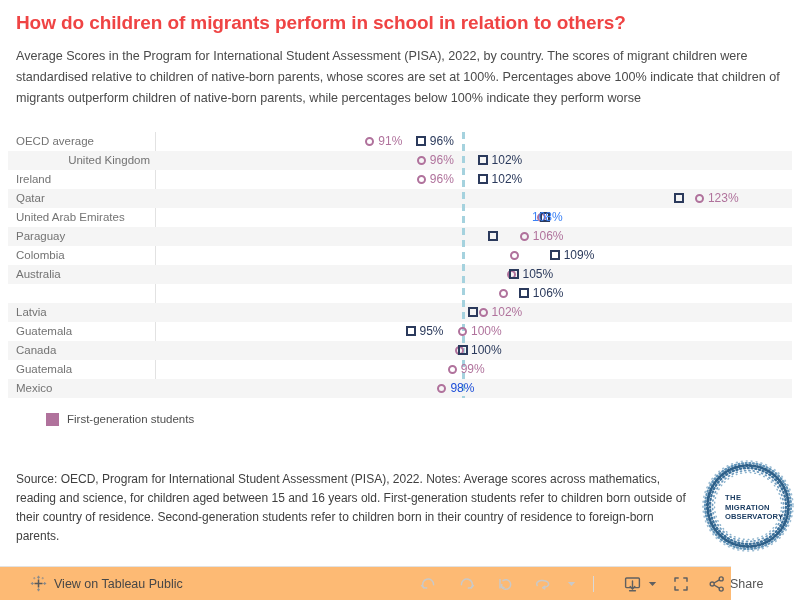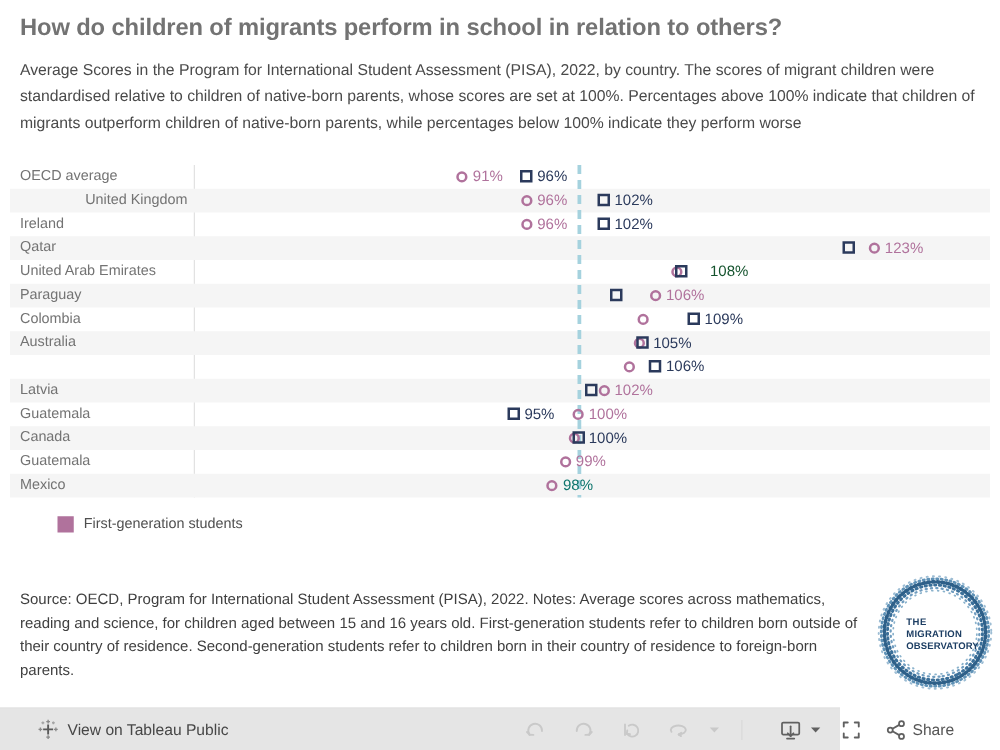--- a/index.html
+++ b/index.html
@@ -1,40 +1,40 @@
 <!DOCTYPE html>
 <html><head>
 <meta charset="utf-8">
 <style>
   html,body{margin:0;padding:0;}
   body{font-family:"Liberation Sans",sans-serif;background:#fff;}
   .page{position:relative;width:800px;height:600px;background:#fff;overflow:hidden;}
 
-  .title{position:absolute;left:16px;top:12px;width:770px;font-size:19px;font-weight:600;color:#737373;letter-spacing:-0.1px;}
+  .title{position:absolute;left:16px;top:12px;width:770px;font-size:19px;font-weight:600;color:#ef4444;letter-spacing:-0.1px;}
   .subtitle{position:absolute;left:16px;top:46px;width:766px;font-size:12.6px;line-height:21px;color:#4a4a4a;}
 
   .chart{position:absolute;left:0;top:132px;width:800px;height:266px;}
   .sep-line{position:absolute;left:155px;top:0;width:1px;height:266px;background:#e2e2e2;}
   .band{position:absolute;left:8px;width:784px;height:19px;background:#f5f5f5;}
   .cat-label{position:absolute;left:16px;width:134px;height:19px;line-height:19px;font-size:11.5px;color:#737373;white-space:nowrap;overflow:hidden;}
   .refline{position:absolute;top:0;width:3px;height:266px;background:repeating-linear-gradient(to bottom,#a5d2de 0 7px,transparent 7px 12px);}
   .marker{position:absolute;box-sizing:content-box;background:transparent;}
   .marker.circle{border-radius:50%;}
   .vlabel{position:absolute;height:19px;line-height:19px;font-size:12px;white-space:nowrap;text-align:center;}
 
   .legend{position:absolute;left:46px;top:409px;}
   .legend-item{display:flex;align-items:center;height:20px;}
   .legend-swatch{width:13px;height:13px;margin-right:8px;flex:0 0 auto;}
   .legend-label{font-size:11.5px;color:#4f4f4f;}
 
   .source{position:absolute;left:16px;top:470px;width:676px;font-size:12px;line-height:19px;color:#3f3f3f;}
 
   .logo{position:absolute;left:700px;top:458px;width:96px;height:96px;}
 
-  .footer{position:absolute;left:0;top:566px;width:672px;height:34px;background:#e5e5e5;border-top:1px solid #e2e2e2;box-sizing:border-box;}
+  .footer{position:absolute;left:0;top:566px;width:731px;height:34px;background:#fdba74;border-top:1px solid #e2e2e2;box-sizing:border-box;}
   .footer-left{position:absolute;left:30px;top:0;height:33px;display:flex;align-items:center;gap:7px;}
   .footer-view-label{font-size:12.5px;color:#474747;}
   .ficon{position:absolute;top:7px;width:20px;height:20px;display:flex;align-items:center;justify-content:center;}
   .ficon svg{display:block;}
   .dim{color:#c9c9c9;}
   .drk{color:#606060;}
   .fdivider{position:absolute;top:9px;width:1px;height:16px;background:#d9d9d9;}
   .share-label{position:absolute;top:0;height:33px;display:flex;align-items:center;font-size:12.5px;color:#555;}
 </style>
 </head>
@@ -83,30 +83,30 @@
       <div class="marker circle" style="width: 5px; height: 5px; border: 2.5px solid rgb(176, 114, 156); left: 506.5px; top: 137.5px;"></div>
       <div class="marker circle" style="width: 5px; height: 5px; border: 2.5px solid rgb(176, 114, 156); left: 499.2px; top: 156.5px;"></div>
       <div class="marker circle" style="width: 5px; height: 5px; border: 2.5px solid rgb(176, 114, 156); left: 478.6px; top: 175.5px;"></div>
       <div class="vlabel" style="left: 491.6px; top: 171px; color: rgb(176, 114, 156);">102%</div>
       <div class="marker circle" style="width: 5px; height: 5px; border: 2.5px solid rgb(176, 114, 156); left: 458px; top: 194.5px;"></div>
       <div class="vlabel" style="left: 471px; top: 190px; color: rgb(176, 114, 156);">100%</div>
       <div class="marker circle" style="width: 5px; height: 5px; border: 2.5px solid rgb(176, 114, 156); left: 455px; top: 213.5px;"></div>
       <div class="marker circle" style="width: 5px; height: 5px; border: 2.5px solid rgb(176, 114, 156); left: 447.7px; top: 232.5px;"></div>
       <div class="vlabel" style="left: 460.7px; top: 228px; color: rgb(176, 114, 156);">99%</div>
       <div class="marker circle" style="width: 5px; height: 5px; border: 2.5px solid rgb(176, 114, 156); left: 437.4px; top: 251.5px;"></div>
-      <div class="vlabel" style="left: 450.4px; top: 247px; color: #0f766e;">98%</div>
+      <div class="vlabel" style="left: 450.4px; top: 247px; color: #1d4ed8;">98%</div>
       <div class="marker" style="width: 6px; height: 6px; border: 2.5px solid rgb(43, 58, 92); left: 416.3px; top: 4px;"></div>
       <div class="vlabel" style="left: 429.8px; top: 0px; color: rgb(43, 58, 92);">96%</div>
       <div class="marker" style="width: 6px; height: 6px; border: 2.5px solid rgb(43, 58, 92); left: 478.1px; top: 23px;"></div>
       <div class="vlabel" style="left: 491.6px; top: 19px; color: rgb(43, 58, 92);">102%</div>
       <div class="marker" style="width: 6px; height: 6px; border: 2.5px solid rgb(43, 58, 92); left: 478.1px; top: 42px;"></div>
       <div class="vlabel" style="left: 491.6px; top: 38px; color: rgb(43, 58, 92);">102%</div>
       <div class="marker" style="width: 6px; height: 6px; border: 2.5px solid rgb(43, 58, 92); left: 673.8px; top: 61px;"></div>
       <div class="marker" style="width: 6px; height: 6px; border: 2.5px solid rgb(43, 58, 92); left: 539.9px; top: 80px;"></div>
-      <div class="vlabel" style="left: 568px; top: 76px; color: #14532d;">108%</div>
+      <div class="vlabel" style="left: 532px; top: 76px; color: #3b82f6;">108%</div>
       <div class="marker" style="width: 6px; height: 6px; border: 2.5px solid rgb(43, 58, 92); left: 488.4px; top: 99px;"></div>
       <div class="marker" style="width: 6px; height: 6px; border: 2.5px solid rgb(43, 58, 92); left: 550.2px; top: 118px;"></div>
       <div class="vlabel" style="left: 563.7px; top: 114px; color: rgb(43, 58, 92);">109%</div>
       <div class="marker" style="width: 6px; height: 6px; border: 2.5px solid rgb(43, 58, 92); left: 509px; top: 137px;"></div>
       <div class="vlabel" style="left: 522.5px; top: 133px; color: rgb(43, 58, 92);">105%</div>
       <div class="marker" style="width: 6px; height: 6px; border: 2.5px solid rgb(43, 58, 92); left: 519.3px; top: 156px;"></div>
       <div class="vlabel" style="left: 532.8px; top: 152px; color: rgb(43, 58, 92);">106%</div>
       <div class="marker" style="width: 6px; height: 6px; border: 2.5px solid rgb(43, 58, 92); left: 467.8px; top: 175px;"></div>
       <div class="marker" style="width: 6px; height: 6px; border: 2.5px solid rgb(43, 58, 92); left: 406px; top: 194px;"></div>
       <div class="vlabel" style="left: 419.5px; top: 190px; color: rgb(43, 58, 92);">95%</div>

